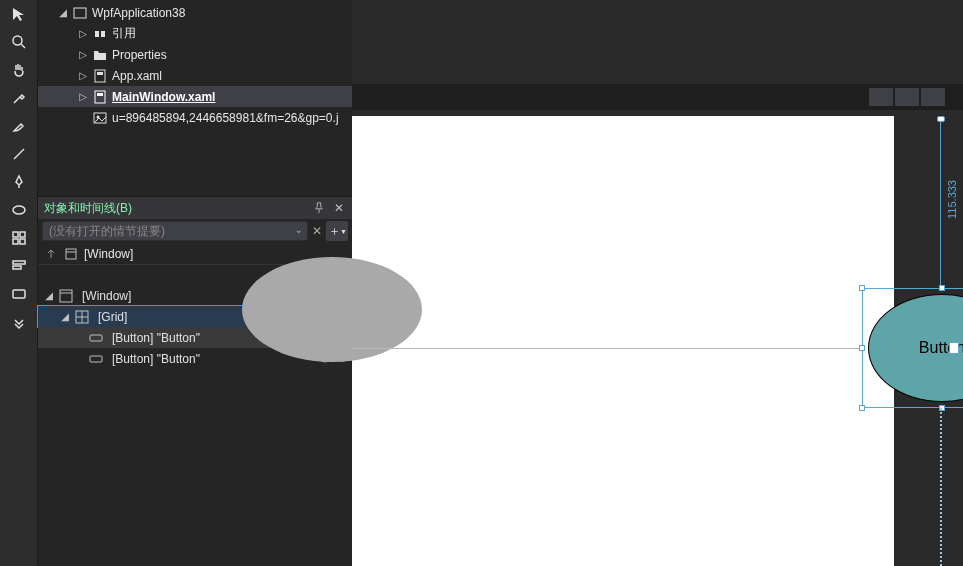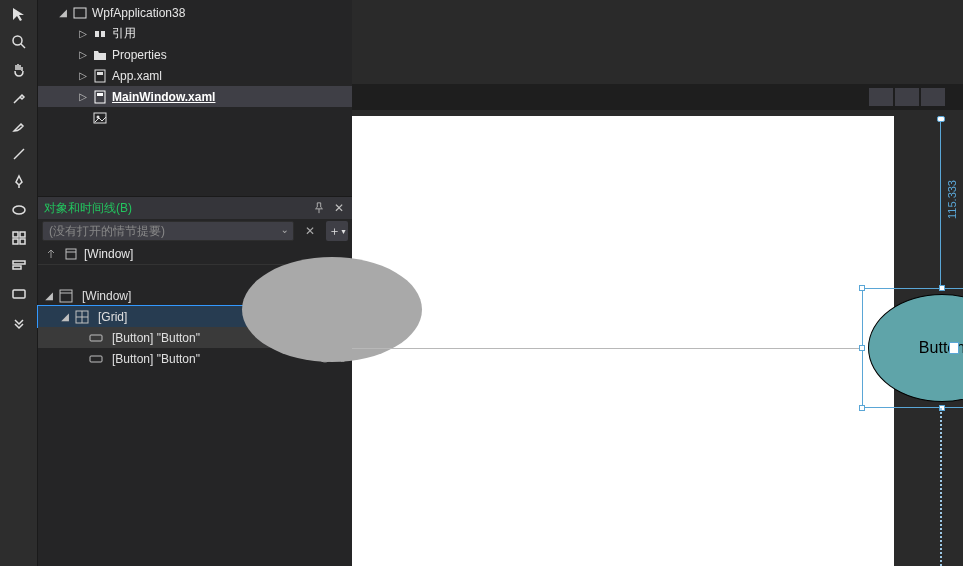--- a/index.html
+++ b/index.html
@@ -45,27 +45,27 @@
 
   
   .objects-panel {
     position: absolute; left: 38px; top: 196px; width: 314px; height: 370px;
     background: #252526; border-top: 1px solid #1a1a1a;
   }
   .panel-header {
     height: 22px; display: flex; align-items: center;
     background: #35353a; padding: 0 6px; justify-content: space-between;
   }
-  .panel-header .title { color: #22c55e; }
+  .panel-header .title { color: #86efac; }
   .hdr-icons { display: flex; gap: 6px; align-items: center; }
   .hdr-icons .hi { width: 14px; height: 14px; color: #c0c0c0; cursor: pointer; display:flex; align-items:center; justify-content:center; }
 
   .story-row {
     height: 24px; display: flex; align-items: center; padding: 2px 4px;
-    gap: 8px; background: #252526;
+    gap: 1px; background: #252526;
   }
   .story-input {
     flex: 1; height: 20px; background: #3f3f46; border: 1px solid #2d2d2d;
     color: #888; padding: 0 6px; border-radius: 2px; display:flex; align-items:center;
     position: relative;
   }
   .story-input .chev { position:absolute; right:4px; top:2px; font-size:10px; color:#aaa; }
   .story-x { width: 16px; text-align:center; color:#aaa; cursor:pointer; }
   .story-add {
     width: 22px; height: 20px; background:#3f3f46; color:#e0e0e0;
@@ -290,20 +290,21 @@
     </div>
     <div class="tree-row">
       <span class="tree-indent"></span>
         <span class="tree-indent"></span>
       <span class="exp" style="visibility:hidden">▷</span>
       <svg class="node-icon" viewBox="0 0 16 16">
           <rect x="2" y="3" width="12" height="10" fill="none" stroke="#e0e0e0"></rect>
           <circle cx="6" cy="7" r="1.5" fill="#e0e0e0"></circle>
           <path d="M3 12 L7 8 L10 11 L14 7" stroke="#e0e0e0" fill="none"></path>
         </svg>
+      <span class="tree-label">u=896485894,2446658981&amp;fm=26&amp;gp=0.j</span>
     </div>
   </div>
 </div>
 
 <div class="objects-panel">
   <div class="panel-header">
     <span class="title">对象和时间线(B)</span>
     <div class="hdr-icons">
       <span class="hi">
           <svg viewBox="0 0 14 14" width="12" height="12">

